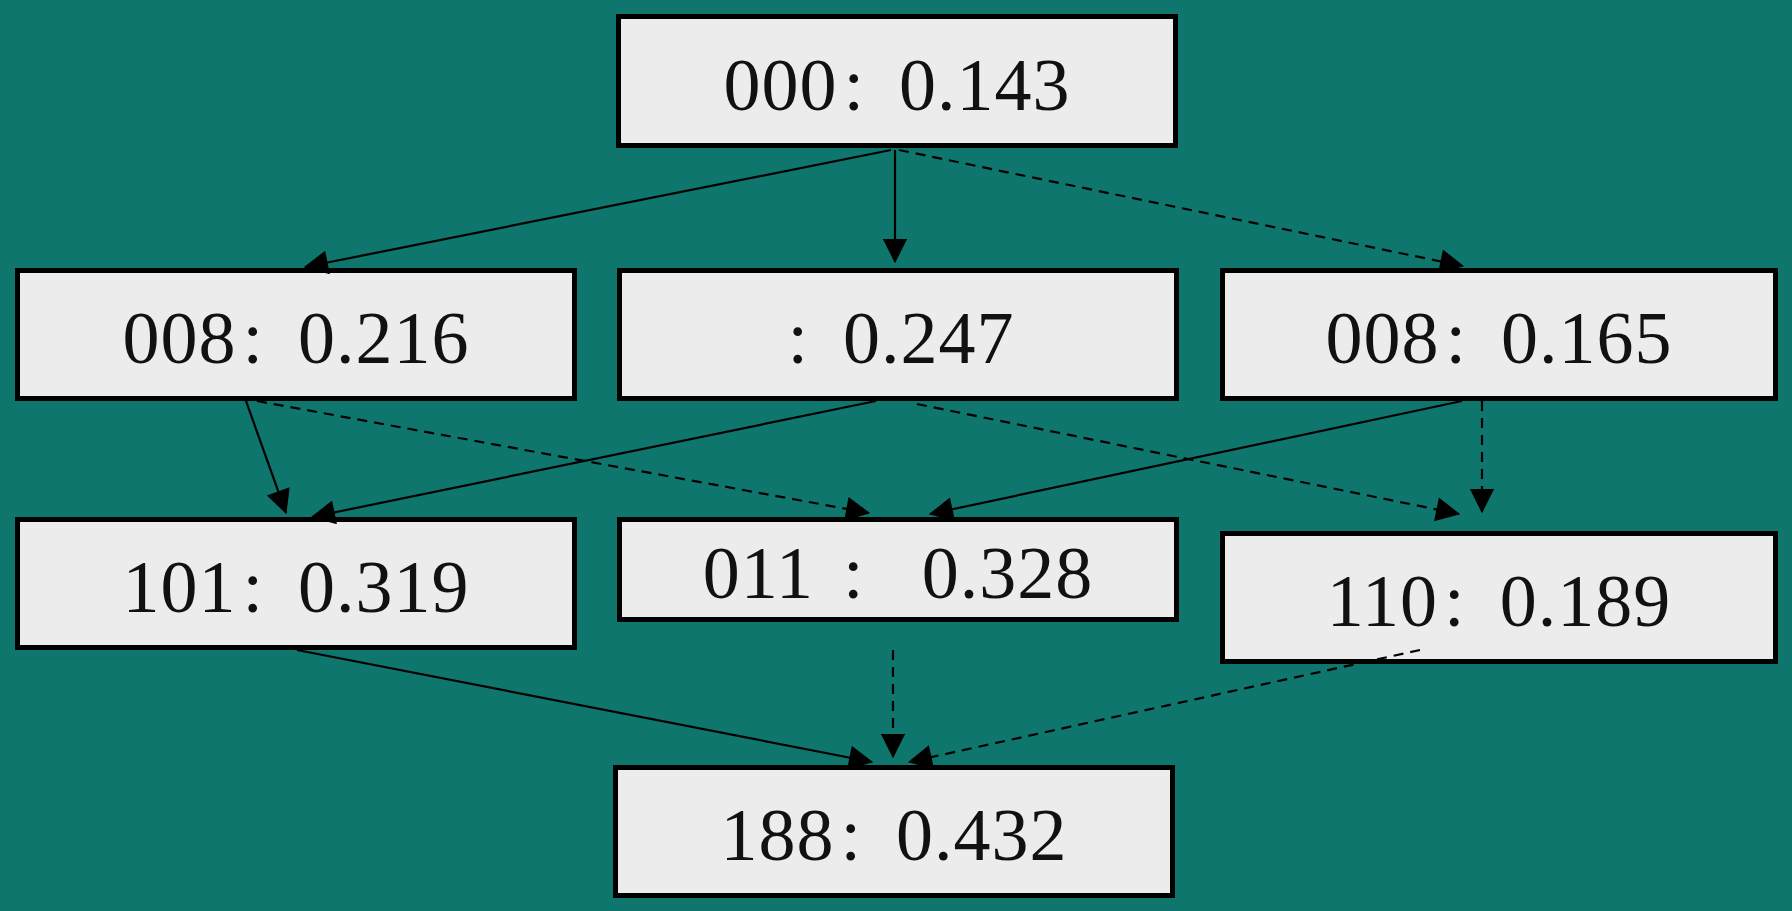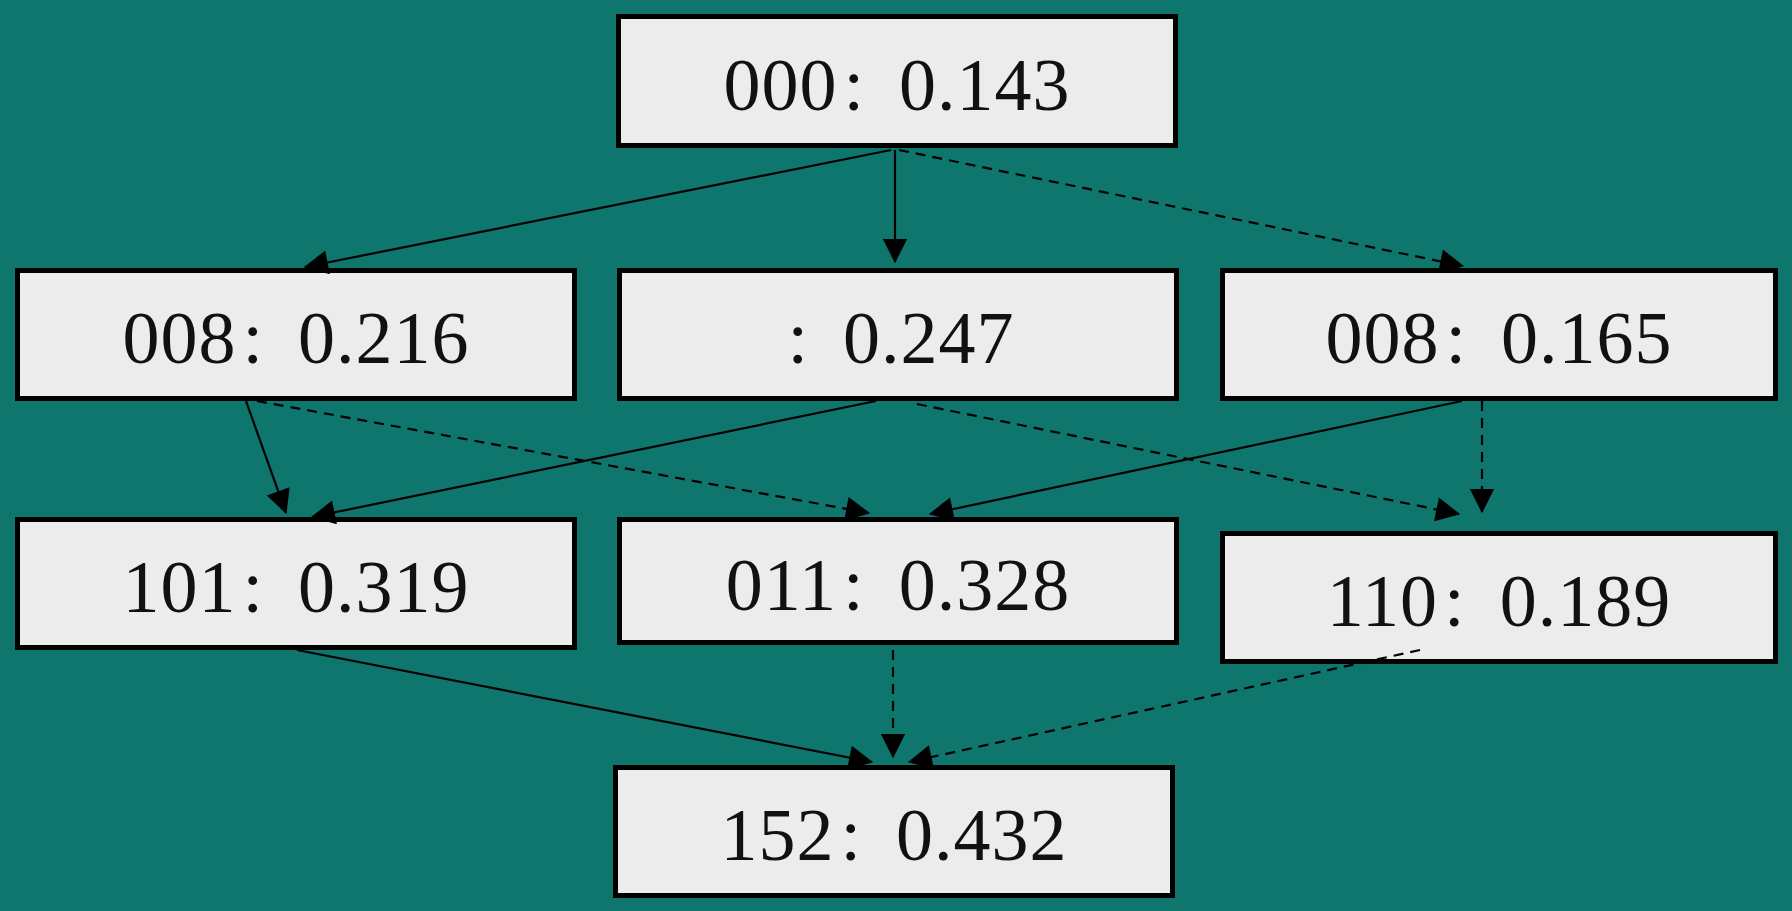--- a/index.html
+++ b/index.html
@@ -33,21 +33,21 @@
   .node .colon {
     margin-left: 6px;
     margin-right: 34px;
   }
   
   #n-000 { left: 616px;  top: 14px;  width: 562px; height: 134px; }
   #n-001 { left: 15px;   top: 268px; width: 562px; height: 133px; }
   #n-100 { left: 617px;  top: 268px; width: 562px; height: 133px; }
   #n-010 { left: 1220px; top: 268px; width: 558px; height: 133px; }
   #n-101 { left: 15px;   top: 517px; width: 562px; height: 133px; }
-  #n-011 { left: 617px;  top: 517px; width: 562px; height: 128px; }
+  #n-011 { left: 617px;  top: 517px; width: 562px; height: 105px; gap: 23px; }
   #n-110 { left: 1220px; top: 517px; width: 558px; height: 133px; margin-top: 14px; }
   #n-111 { left: 613px;  top: 765px; width: 562px; height: 133px; }
 
   #edge-layer {
     position: absolute;
     left: 0;
     top: 0;
     z-index: 2;
     pointer-events: none;
   }
@@ -99,21 +99,21 @@
       <span>0.328</span>
   </div>
 
   <div class="node" id="n-110">
     <span>110</span>
       <span class="colon">:</span>
       <span>0.189</span>
   </div>
 
   <div class="node" id="n-111">
-    <span>152</span>
+    <span>188</span>
       <span class="colon">:</span>
       <span>0.432</span>
   </div>
 
   <svg id="edge-layer" width="1792" height="911" viewBox="0 0 1792 911" xmlns="http://www.w3.org/2000/svg">
     <defs>
       <marker id="arrow" viewBox="0 0 10 10" refX="9.5" refY="5" markerWidth="13" markerHeight="11" orient="auto">
         <path d="M 0 0 L 10 5 L 0 10 z" fill="#000000"></path>
       </marker>
     </defs>

